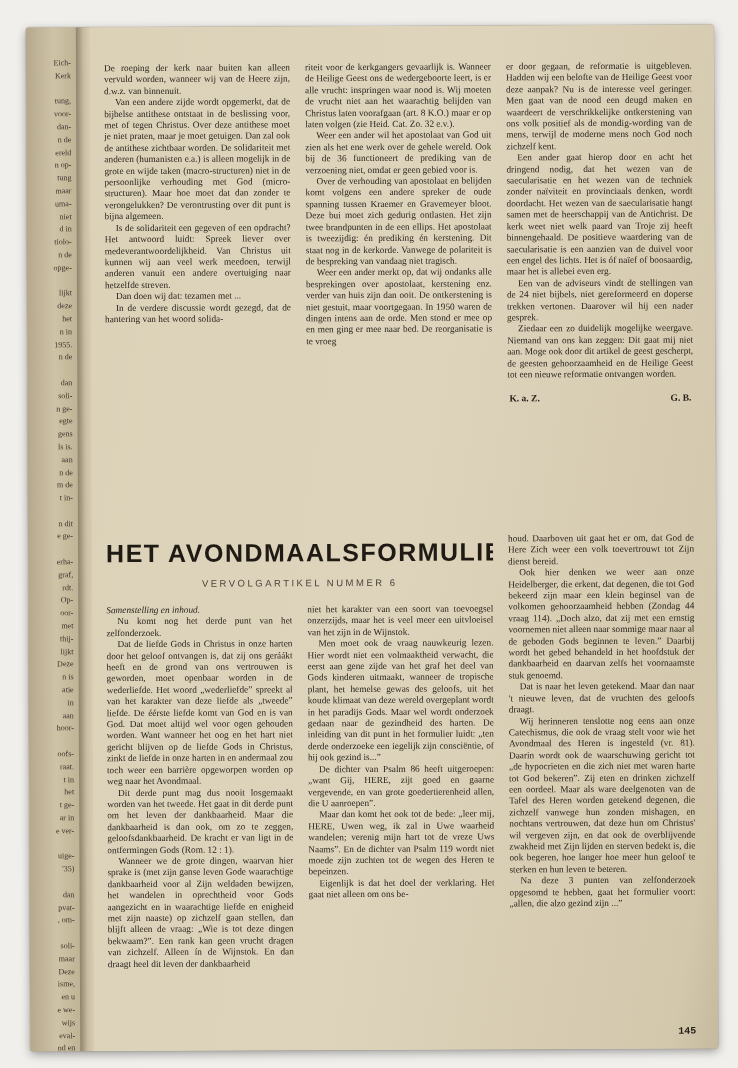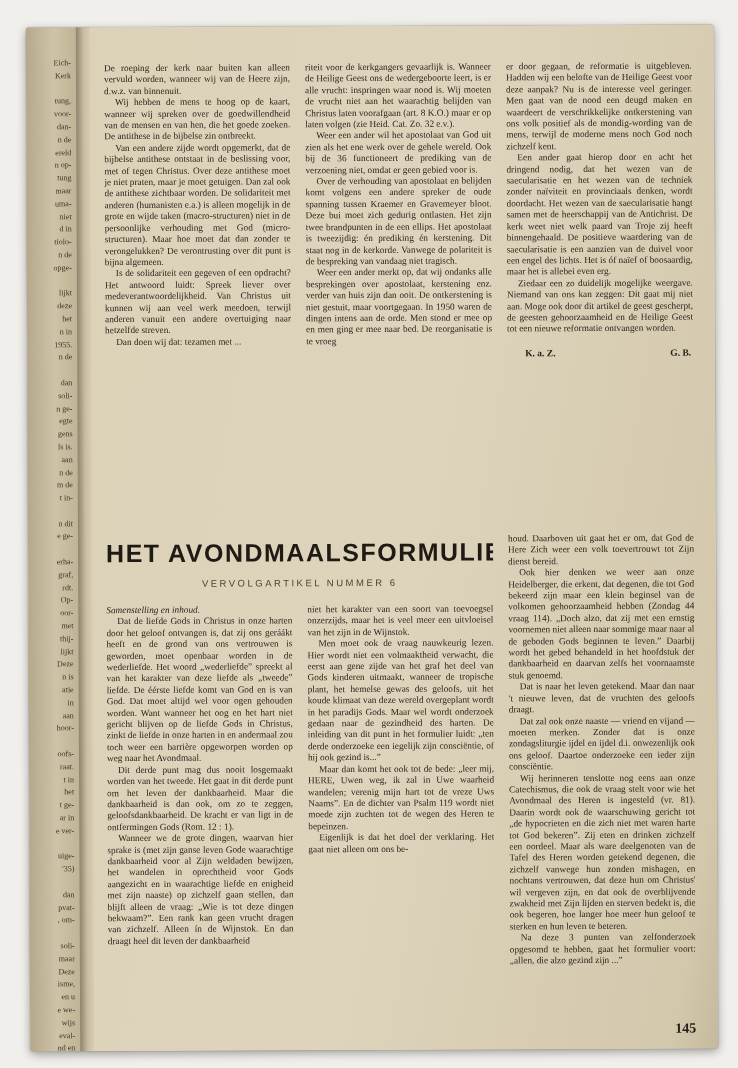--- a/index.html
+++ b/index.html
@@ -37,40 +37,40 @@
     text-align:justify; color:#241f18;
   }
   .col p { margin:0; text-indent:11px; }
   .col p:first-child { text-indent:0; }
   .sec1 { height:458px; }
   .sec1 .col { height:458px; }
   .sec1 .col3wrap { display:flex; flex-direction:column; height:458px; overflow:hidden; }
   .sec1 .col3wrap .col { height:auto; flex:0 1 auto; }
   .sig-row {
     display:flex; justify-content:space-between; margin-top:13px;
-    font-size:9.5px; font-weight:bold; color:#241f18; padding:0 2px;margin-left:16px;
+    font-size:9.5px; font-weight:bold; color:#241f18; padding:0 2px;
   }
   .sec2 { margin-top:14px; height:492px; display:grid; grid-template-columns:1fr 1fr 1fr; column-gap:15px; }
   .sec2-left { grid-column:1 / span 2; display:flex; flex-direction:column; overflow:hidden; }
   .avond-head { text-align:center; padding:4px 0 16px; }
   .avond-title {
     font-family:"Liberation Sans", sans-serif; font-weight:bold;
     font-size:25px; letter-spacing:1.5px; color:#1f1b14; white-space:nowrap;
   }
   .avond-sub {
     margin-top:10px; font-family:"Liberation Sans", sans-serif;
     font-size:9.5px; letter-spacing:2.5px; color:#4a443a;
   }
   .sec2-left-cols { flex:1; display:grid; grid-template-columns:1fr 1fr; column-gap:15px; overflow:hidden; }
   .sec2-left-cols .col { height:100%; }
   .sec2 .col-right { height:492px; }
   .avond-col1 p:first-child { font-style:italic; }
   .pagenum {
     position:absolute; right:22px; bottom:12px;
-    font-size:14px; font-weight:bold; color:#241f18;
+    font-size:10px; font-weight:bold; color:#241f18;font-family:Liberation Mono, monospace;
   }
 </style>
 </head>
 <body>
 
 <div class="scan">
 
   <div class="edge">
       <p>Eich-</p>
       <p>Kerk</p>
@@ -152,70 +152,72 @@
       <p>nd en</p>
     </div>
 
   <div class="crease"></div>
 
   <div class="main">
 
     <div class="cols3 sec1">
       <div class="col">
           <p>De roeping der kerk naar buiten kan alleen vervuld worden, wanneer wij van de Heere zijn, d.w.z. van binnenuit.</p>
-          <p>Wij hebben de mens te hoog op de kaart, wanneer wij spreken over de goedwillendheid van de mensen en van hen, die het goede zoeken. De antithese in de bijbelse zin ontbreekt.</p>
           <p>Van een andere zijde wordt opgemerkt, dat de bijbelse antithese ontstaat in de beslissing voor, met of tegen Christus. Over deze antithese moet je niet praten, maar je moet getuigen. Dan zal ook de antithese zichtbaar worden. De solidariteit met anderen (humanisten e.a.) is alleen mogelijk in de grote en wijde taken (macro-structuren) niet in de persoonlijke verhouding met God (micro-structuren). Maar hoe moet dat dan zonder te verongelukken? De verontrusting over dit punt is bijna algemeen.</p>
           <p>Is de solidariteit een gegeven of een opdracht? Het antwoord luidt: Spreek liever over medeverantwoordelijkheid. Van Christus uit kunnen wij aan veel werk meedoen, terwijl anderen vanuit een andere overtuiging naar hetzelfde streven.</p>
           <p>Dan doen wij dat: tezamen met ...</p>
+          <p>In de verdere discussie wordt gezegd, dat de hantering van het woord solida-</p>
         </div>
       <div class="col">
           <p>riteit voor de kerkgangers gevaarlijk is. Wanneer de Heilige Geest ons de wedergeboorte leert, is er alle vrucht: inspringen waar nood is. Wij moeten de vrucht niet aan het waarachtig belijden van Christus laten voorafgaan (art. 8 K.O.) maar er op laten volgen (zie Heid. Cat. Zo. 32 e.v.).</p>
           <p>Weer een ander wil het apostolaat van God uit zien als het ene werk over de gehele wereld. Ook bij de 36 functioneert de prediking van de verzoening niet, omdat er geen gebied voor is.</p>
           <p>Over de verhouding van apostolaat en belijden komt volgens een andere spreker de oude spanning tussen Kraemer en Gravemeyer bloot. Deze bui moet zich gedurig ontlasten. Het zijn twee brandpunten in de een ellips. Het apostolaat is tweezijdig: én prediking én kerstening. Dit staat nog in de kerkorde. Vanwege de polariteit is de bespreking van vandaag niet tragisch.</p>
           <p>Weer een ander merkt op, dat wij ondanks alle besprekingen over apostolaat, kerstening enz. verder van huis zijn dan ooit. De ontkerstening is niet gestuit, maar voortgegaan. In 1950 waren de dingen intens aan de orde. Men stond er mee op en men ging er mee naar bed. De reorganisatie is te vroeg</p>
         </div>
       <div class="col3wrap">
         <div class="col">
             <p>er door gegaan, de reformatie is uitgebleven. Hadden wij een belofte van de Heilige Geest voor deze aanpak? Nu is de interesse veel geringer. Men gaat van de nood een deugd maken en waardeert de verschrikkelijke ontkerstening van ons volk positief als de mondig-wording van de mens, terwijl de moderne mens noch God noch zichzelf kent.</p>
             <p>Een ander gaat hierop door en acht het dringend nodig, dat het wezen van de saecularisatie en het wezen van de techniek zonder naïviteit en provinciaals denken, wordt doordacht. Het wezen van de saecularisatie hangt samen met de heerschappij van de Antichrist. De kerk weet niet welk paard van Troje zij heeft binnengehaald. De positieve waardering van de saecularisatie is een aanzien van de duivel voor een engel des lichts. Het is óf naïef of boosaardig, maar het is allebei even erg.</p>
+            <p>Een van de adviseurs vindt de stellingen van de 24 niet bijbels, niet gereformeerd en doperse trekken vertonen. Daarover wil hij een nader gesprek.</p>
             <p>Ziedaar een zo duidelijk mogelijke weergave. Niemand van ons kan zeggen: Dit gaat mij niet aan. Moge ook door dit artikel de geest gescherpt, de geesten gehoorzaamheid en de Heilige Geest tot een nieuwe reformatie ontvangen worden.</p>
           </div>
         <div class="sig-row">
           <span>K. a. Z.</span>
           <span>G. B.</span>
         </div>
       </div>
     </div>
 
     <div class="sec2">
       <div class="sec2-left">
         <div class="avond-head">
           <div class="avond-title">HET AVONDMAALSFORMULIER</div>
           <div class="avond-sub">VERVOLGARTIKEL NUMMER 6</div>
         </div>
         <div class="sec2-left-cols">
           <div class="col avond-col1">
               <p>Samenstelling en inhoud.</p>
+              <p>Nu komt nog het derde punt van het zelfonderzoek.</p>
               <p>Dat de liefde Gods in Christus in onze harten door het geloof ontvangen is, dat zij ons geráákt heeft en de grond van ons vertrouwen is geworden, moet openbaar worden in de wederliefde. Het woord „wederliefde” spreekt al van het karakter van deze liefde als „tweede” liefde. De éérste liefde komt van God en is van God. Dat moet altijd wel voor ogen gehouden worden. Want wanneer het oog en het hart niet gericht blijven op de liefde Gods in Christus, zinkt de liefde in onze harten in en andermaal zou toch weer een barrière opgeworpen worden op weg naar het Avondmaal.</p>
               <p>Dit derde punt mag dus nooit losgemaakt worden van het tweede. Het gaat in dit derde punt om het leven der dankbaarheid. Maar die dankbaarheid is dan ook, om zo te zeggen, geloofsdankbaarheid. De kracht er van ligt in de ontfermingen Gods (Rom. 12 : 1).</p>
               <p>Wanneer we de grote dingen, waarvan hier sprake is (met zijn ganse leven Gode waarachtige dankbaarheid voor al Zijn weldaden bewijzen, het wandelen in oprechtheid voor Gods aangezicht en in waarachtige liefde en enigheid met zijn naaste) op zichzelf gaan stellen, dan blijft alleen de vraag: „Wie is tot deze dingen bekwaam?”. Een rank kan geen vrucht dragen van zichzelf. Alleen ín de Wijnstok. En dan draagt heel dit leven der dankbaarheid</p>
             </div>
           <div class="col">
               <p>niet het karakter van een soort van toevoegsel onzerzijds, maar het is veel meer een uitvloeisel van het zijn in de Wijnstok.</p>
               <p>Men moet ook de vraag nauwkeurig lezen. Hier wordt niet een volmaaktheid verwacht, die eerst aan gene zijde van het graf het deel van Gods kinderen uitmaakt, wanneer de tropische plant, het hemelse gewas des geloofs, uit het koude klimaat van deze wereld overgeplant wordt in het paradijs Gods. Maar wel wordt onderzoek gedaan naar de gezindheid des harten. De inleiding van dit punt in het formulier luidt: „ten derde onderzoeke een iegelijk zijn consciëntie, of hij ook gezind is...”</p>
+              <p>De dichter van Psalm 86 heeft uitgeroepen: „want Gij, HERE, zijt goed en gaarne vergevende, en van grote goedertierenheid allen, die U aanroepen”.</p>
               <p>Maar dan komt het ook tot de bede: „leer mij, HERE, Uwen weg, ik zal in Uwe waarheid wandelen; verenig mijn hart tot de vreze Uws Naams”. En de dichter van Psalm 119 wordt niet moede zijn zuchten tot de wegen des Heren te bepeinzen.</p>
               <p>Eigenlijk is dat het doel der verklaring. Het gaat niet alleen om ons be-</p>
             </div>
         </div>
       </div>
       <div class="col col-right">
           <p>houd. Daarboven uit gaat het er om, dat God de Here Zich weer een volk toevertrouwt tot Zijn dienst bereid.</p>
           <p>Ook hier denken we weer aan onze Heidelberger, die erkent, dat degenen, die tot God bekeerd zijn maar een klein beginsel van de volkomen gehoorzaamheid hebben (Zondag 44 vraag 114). „Doch alzo, dat zij met een ernstig voornemen niet alleen naar sommige maar naar al de geboden Gods beginnen te leven.” Daarbij wordt het gebed behandeld in het hoofdstuk der dankbaarheid en daarvan zelfs het voornaamste stuk genoemd.</p>
           <p>Dat is naar het leven getekend. Maar dan naar 't nieuwe leven, dat de vruchten des geloofs draagt.</p>
-          <p>Dat zal ook onze naaste — vriend en vijand — moeten merken. Zonder dat is onze zondagsliturgie ijdel en ijdel d.i. onwezenlijk ook ons geloof. Daartoe onderzoeke een ieder zijn consciëntie.</p>
           <p>Wij herinneren tenslotte nog eens aan onze Catechismus, die ook de vraag stelt voor wie het Avondmaal des Heren is ingesteld (vr. 81). Daarin wordt ook de waarschuwing gericht tot „de hypocrieten en die zich niet met waren harte tot God bekeren”. Zij eten en drinken zichzelf een oordeel. Maar als ware deelgenoten van de Tafel des Heren worden getekend degenen, die zichzelf vanwege hun zonden mishagen, en nochtans vertrouwen, dat deze hun om Christus' wil vergeven zijn, en dat ook de overblijvende zwakheid met Zijn lijden en sterven bedekt is, die ook begeren, hoe langer hoe meer hun geloof te sterken en hun leven te beteren.</p>
           <p>Na deze 3 punten van zelfonderzoek opgesomd te hebben, gaat het formulier voort: „allen, die alzo gezind zijn ...”</p>
         </div>
     </div>
 
     <div class="pagenum">145</div>
 
   </div>
 </div>
 

